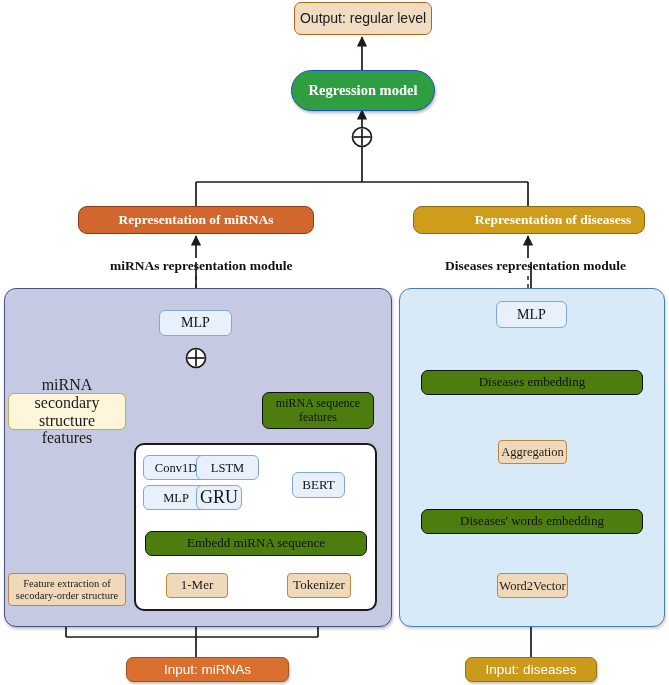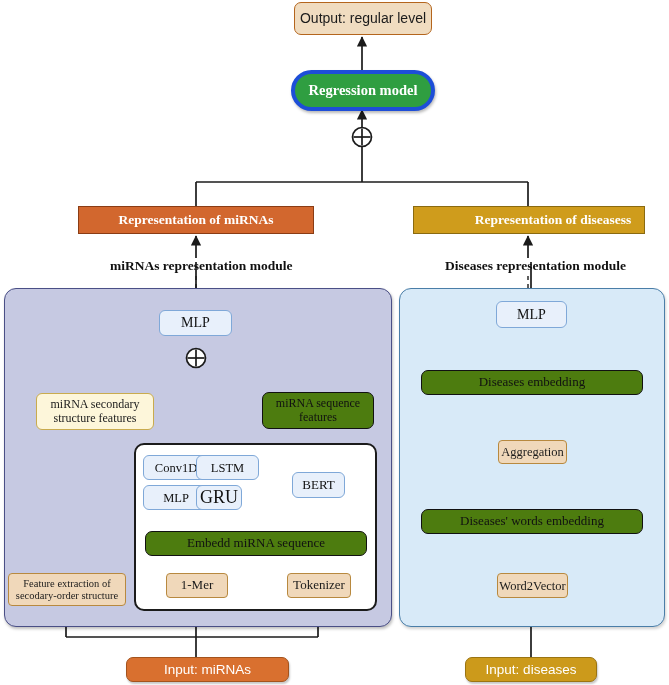--- a/index.html
+++ b/index.html
@@ -3,39 +3,39 @@
 <meta charset="utf-8">
 <style>
   html,body{margin:0;padding:0;background:#ffffff;}
   body{width:669px;height:685px;position:relative;overflow:hidden;
        font-family:"Liberation Serif", serif;}
   #canvas{position:absolute;inset:0;width:669px;height:685px;}
 
   
   .node{position:absolute;box-sizing:border-box;display:flex;
         align-items:center;justify-content:center;text-align:center;
-        line-height:1.12;}
+        line-height:1.12;border-radius:9px;}
 
   
   .panel{position:absolute;box-sizing:border-box;border-radius:12px;}
   .panel-mirna{background:#c6c9e2;border:1.5px solid #4a4f86;
      box-shadow:1px 2px 3px rgba(0,0,0,.25);}
   .panel-dis{background:#d8eaf8;border:1.5px solid #4a7ea8;
      box-shadow:1px 2px 3px rgba(0,0,0,.18);}
 
   
   .white-box{position:absolute;box-sizing:border-box;background:#ffffff;
      border:2px solid #1b1b1b;border-radius:10px;}
 
   
   .b-orange{background:#d2672e;border:1.5px solid #8a3c14;color:#ffffff;
      font-weight:bold;font-family:"Liberation Serif",serif;}
   .b-gold{background:#cf9c1c;border:1.5px solid #8a6a10;color:#ffffff;
      font-weight:bold;font-family:"Liberation Serif",serif;}
-  .b-green{background:#2f9e41;border:4px solid #1d4ed8;color:#ffffff;
+  .b-green{background:#2f9e41;border:1px solid #1d4ed8;color:#ffffff;
      font-weight:bold;border-radius:22px;
      box-shadow:1px 2px 3px rgba(0,0,0,.28);}
   .b-tan-sq{background:#f0d8ba;border:1.5px solid #b8893f;color:#1b1b1b;
      border-radius:4px;}
   .b-cream{background:#fdf6da;border:1.5px solid #c9ab4e;color:#1b1b1b;
      border-radius:6px;}
   .b-white{background:#4d7c0f;border:1.6px solid #111111;color:#111111;
      border-radius:7px;}
   .b-lightblue{background:#e8f0fb;border:1.2px solid #7fa8d8;color:#111111;
      border-radius:6px;}
@@ -171,21 +171,21 @@
   <div class="node b-lightblue" style="left:159px;top:310px;width:73px;height:26px;font-size:14px;">
     <span>MLP</span>
   </div>
 
   <svg style="left:0;top:0">
     <circle cx="196" cy="358" r="9.5" fill="#ffffff" stroke="#1b1b1b" stroke-width="1.7"></circle>
     <line x1="187.5" y1="358" x2="204.5" y2="358" stroke="#1b1b1b" stroke-width="1.7"></line>
     <line x1="196" y1="349.5" x2="196" y2="366.5" stroke="#1b1b1b" stroke-width="1.7"></line>
   </svg>
 
-  <div class="node b-cream" style="left:8px;top:393px;width:118px;height:37px;font-size:12px;padding:12px 3px;margin-left:28px;">
+  <div class="node b-cream" style="left:8px;top:393px;width:118px;height:37px;font-size:16px;padding:12px 3px;">
     <span>miRNA secondary structure features</span>
   </div>
 
   <div class="node b-white" style="left:262px;top:392px;width:112px;height:37px;font-size:12px;padding:0 3px;">
     <span>miRNA sequence features</span>
   </div>
 
   <div class="white-box" style="left:134px;top:443px;width:243px;height:168px;"></div>
 
   <div class="node b-lightblue" style="left:143px;top:455px;width:66px;height:25px;font-size:12.5px;">

